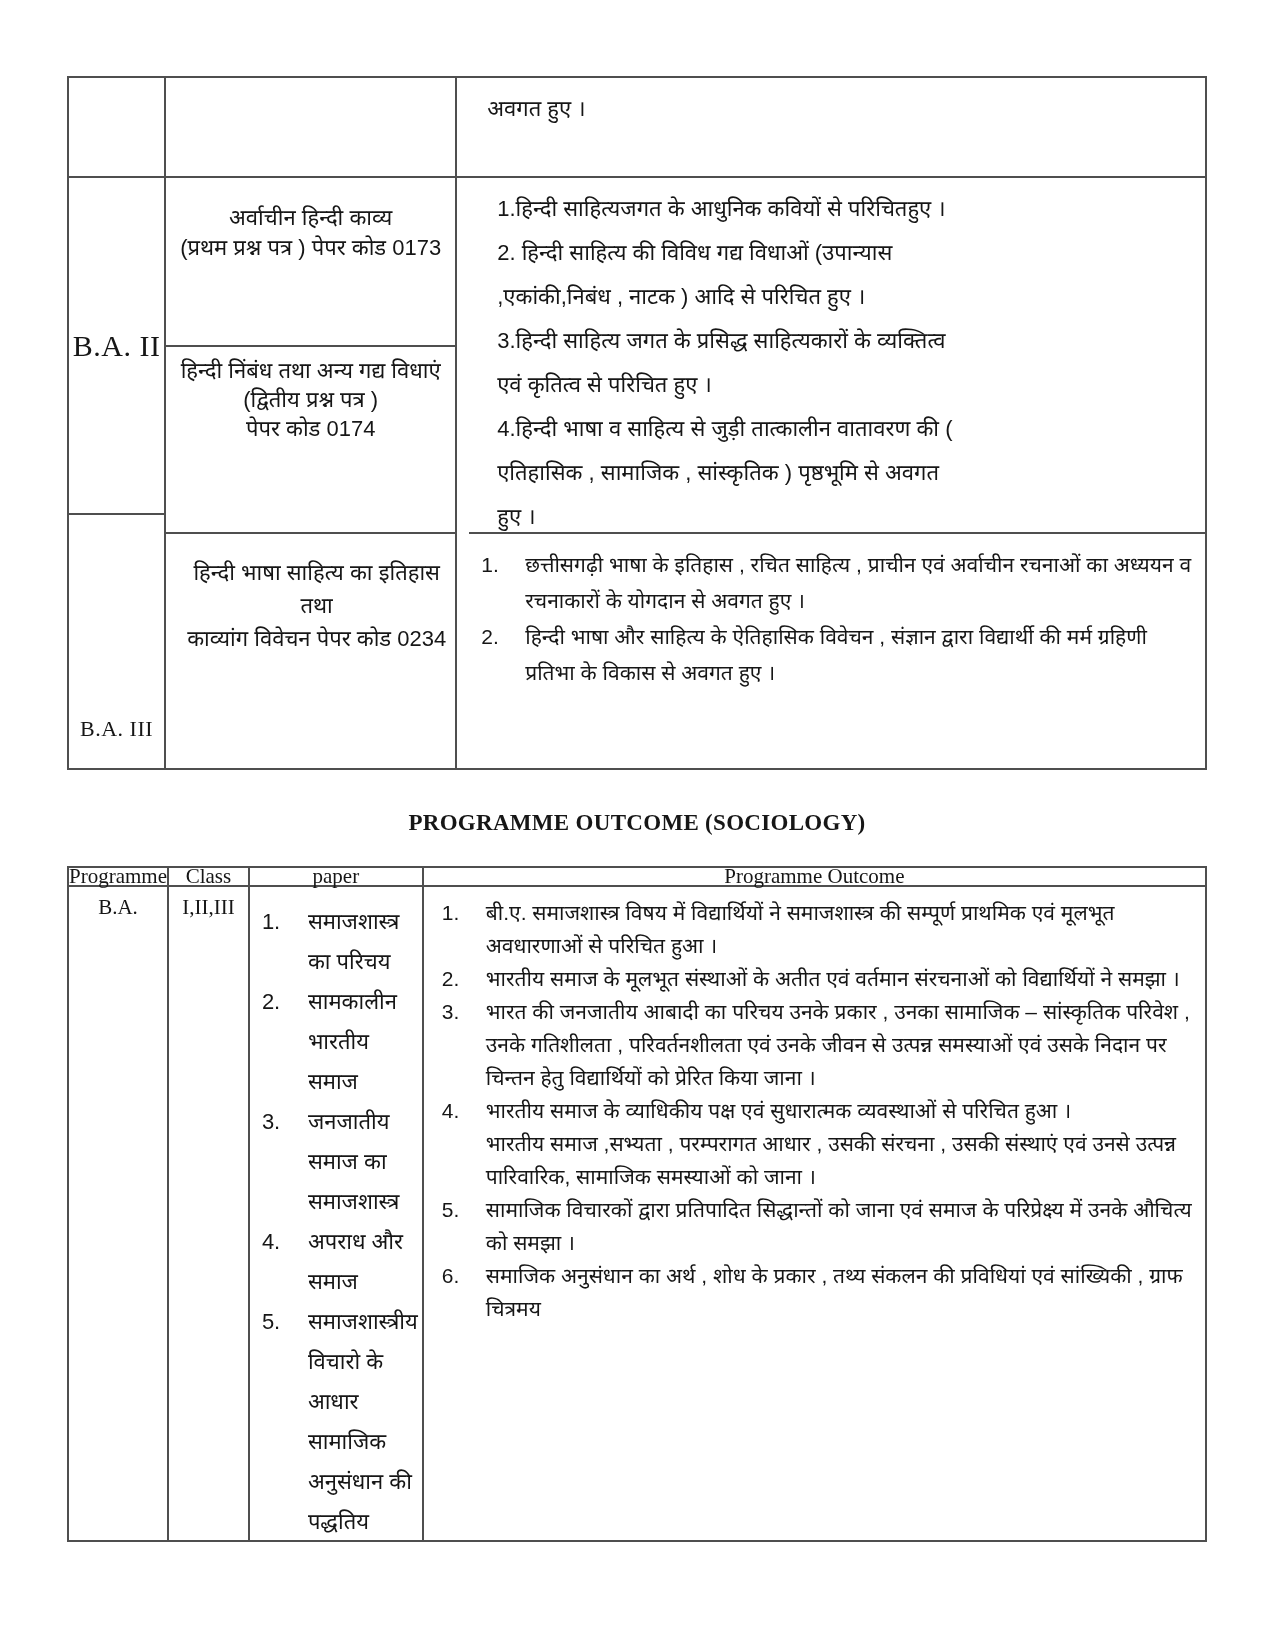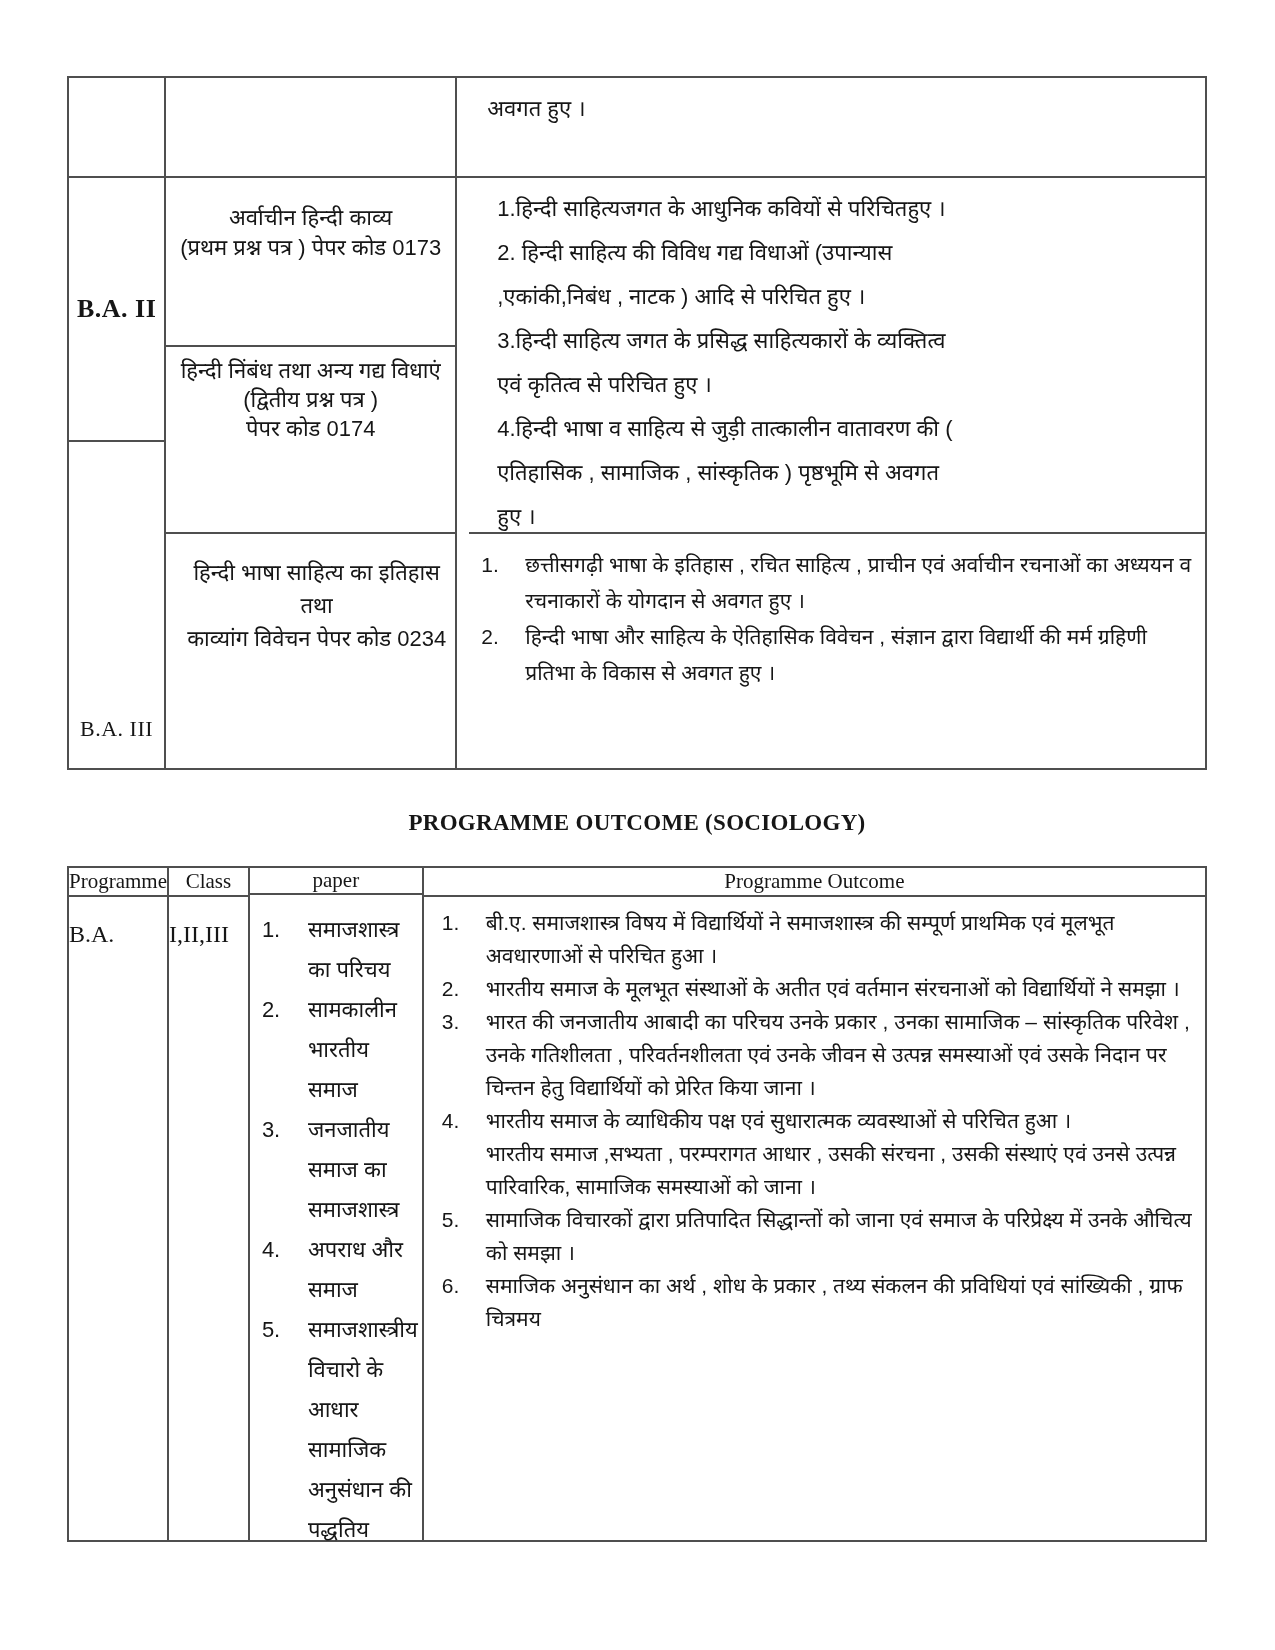--- a/index.html
+++ b/index.html
@@ -14,22 +14,22 @@
   .cell{box-sizing:border-box;}
   .cell.bb{border-bottom:2px solid #4f4f4f;}
   .grow{flex:1 1 auto;}
 
   
   .t1{left:67px;top:76px;width:1140px;height:694px;}
   .t1 .c1{width:133px;}
   .t1 .c2{width:400px;}
   .t1 .c3{flex:1 1 auto;border-radius:17px;}
   .t1 .c1a{height:100px;}
-  .t1 .c1b{height:264px;display:flex;align-items:center;justify-content:center;
-           font-size:26px;letter-spacing:.5px;font-weight:bold;}
+  .t1 .c1b{height:337px;display:flex;align-items:center;justify-content:center;
+           font-size:30px;letter-spacing:.5px;}
   .t1 .c1c{display:flex;align-items:flex-end;justify-content:center;padding-bottom:26px;
            font-size:22px;letter-spacing:.5px;}
   .t1 .c2a{height:100px;}
   .t1 .c2b1{height:169px;padding-top:25px;font-size:22px;line-height:30px;text-align:center;}
   .t1 .c2b2{height:187px;padding-top:9px;font-size:22px;line-height:29px;text-align:center;}
   .t1 .c2c1{height:154px;padding-top:12px;font-size:22px;line-height:33px;text-align:center;}
   .t1 .c2c2{padding-top:22px;font-size:22px;line-height:33px;text-align:center;margin-left:12px;}
   .t1 .c3a{height:100px;padding:14px 8px 0 30px;font-size:22px;}
   .t1 .c3b{height:356px;padding:9px 6px 0 28px;font-size:22px;line-height:44px;margin-left:12px;}
   .t1 .c3c{padding:13px 10px 0 24px;font-size:21px;line-height:36px;}
@@ -37,23 +37,23 @@
   
   .heading{position:absolute;left:67px;top:810px;width:1140px;text-align:center;
            font-weight:bold;font-size:23px;letter-spacing:.3px;}
 
   
   .t2{left:67px;top:866px;width:1140px;height:676px;}
   .t2 .s1{width:141px;}
   .t2 .s2{width:183px;}
   .t2 .s3{width:245px;}
   .t2 .s4{flex:1 1 auto;}
-  .t2 .hcell{height:29px;display:flex;align-items:center;justify-content:center;
+  .t2 .hcell{height:19px;display:flex;align-items:center;justify-content:center;
              font-size:21px;}
-  .t2 .bcell{padding-top:24px;text-align:left;font-size:24px;}
+  .t2 .bcell{padding-top:8px;text-align:center;font-size:21px;}
   .t2 .plist{padding:15px 4px 0 12px;font-size:22px;line-height:40px;text-align:left;}
   .t2 .olist{padding:9px 4px 0 18px;font-size:21px;line-height:33px;text-align:left;}
 
   
   .li{display:flex;align-items:flex-start;}
   .li .num{flex:0 0 44px;}
   .t2 .plist .li .num{flex:0 0 46px;}
   .li .txt{flex:1 1 auto;}
 </style>
 </head>

